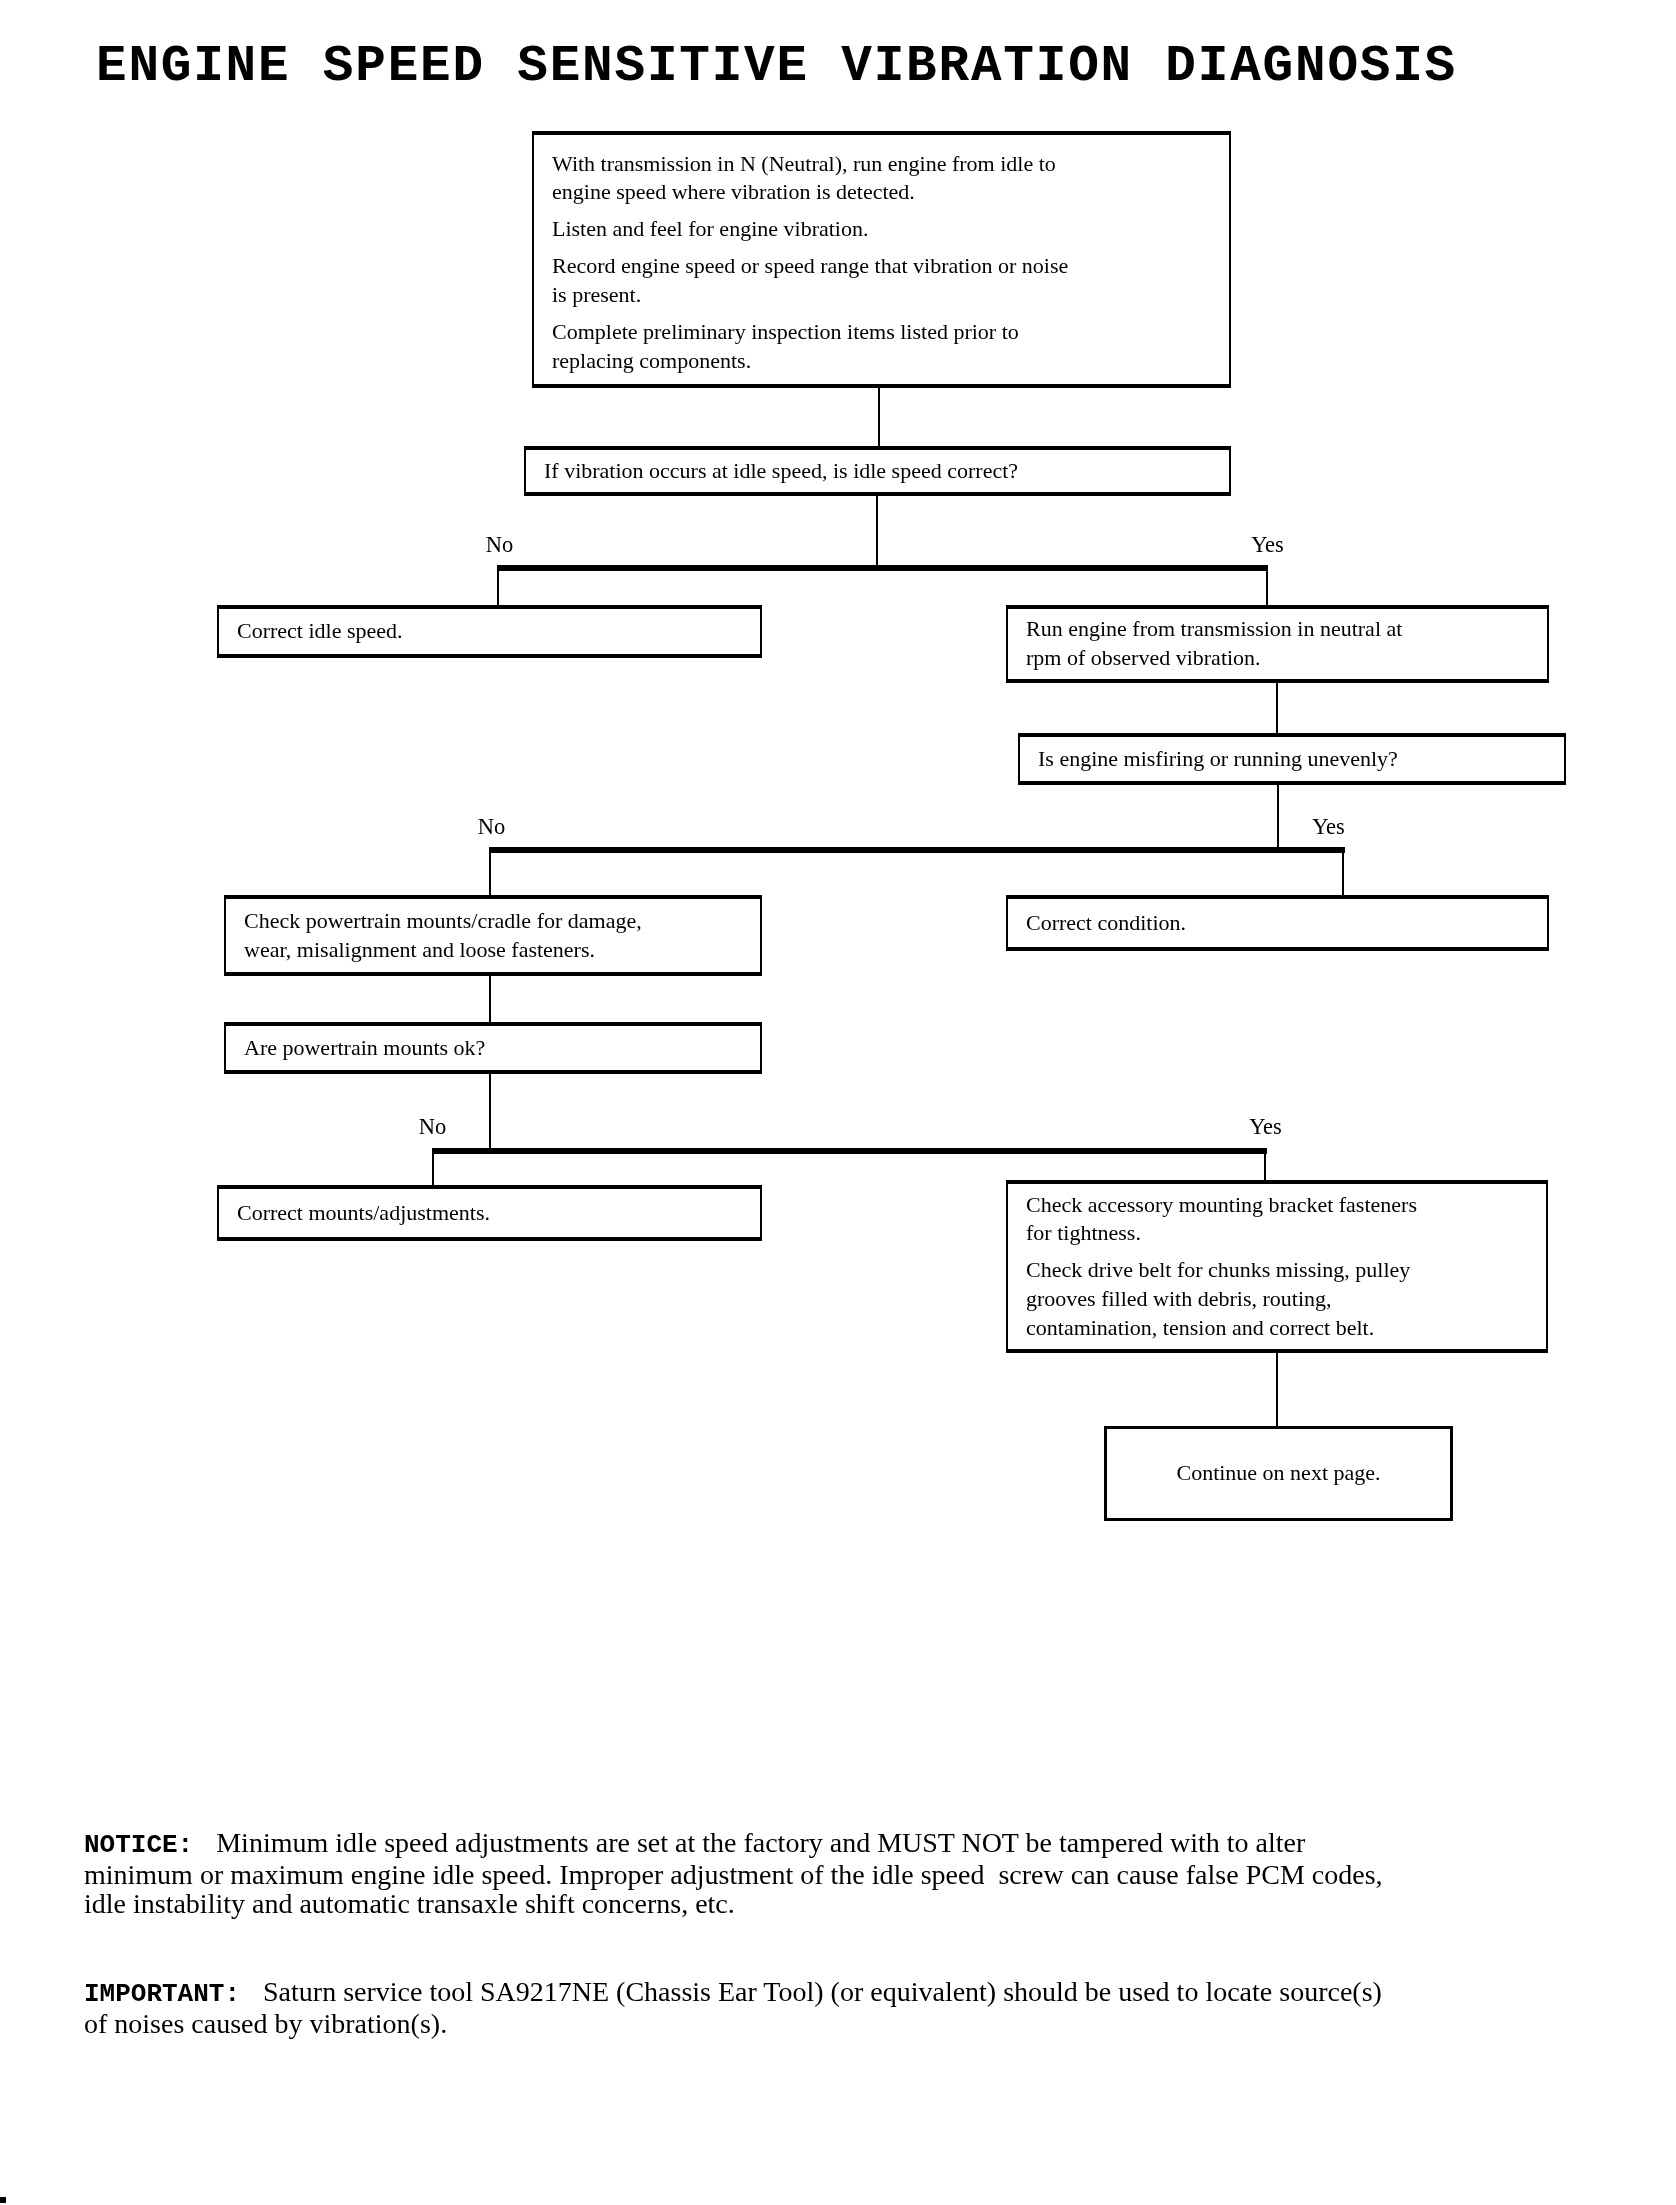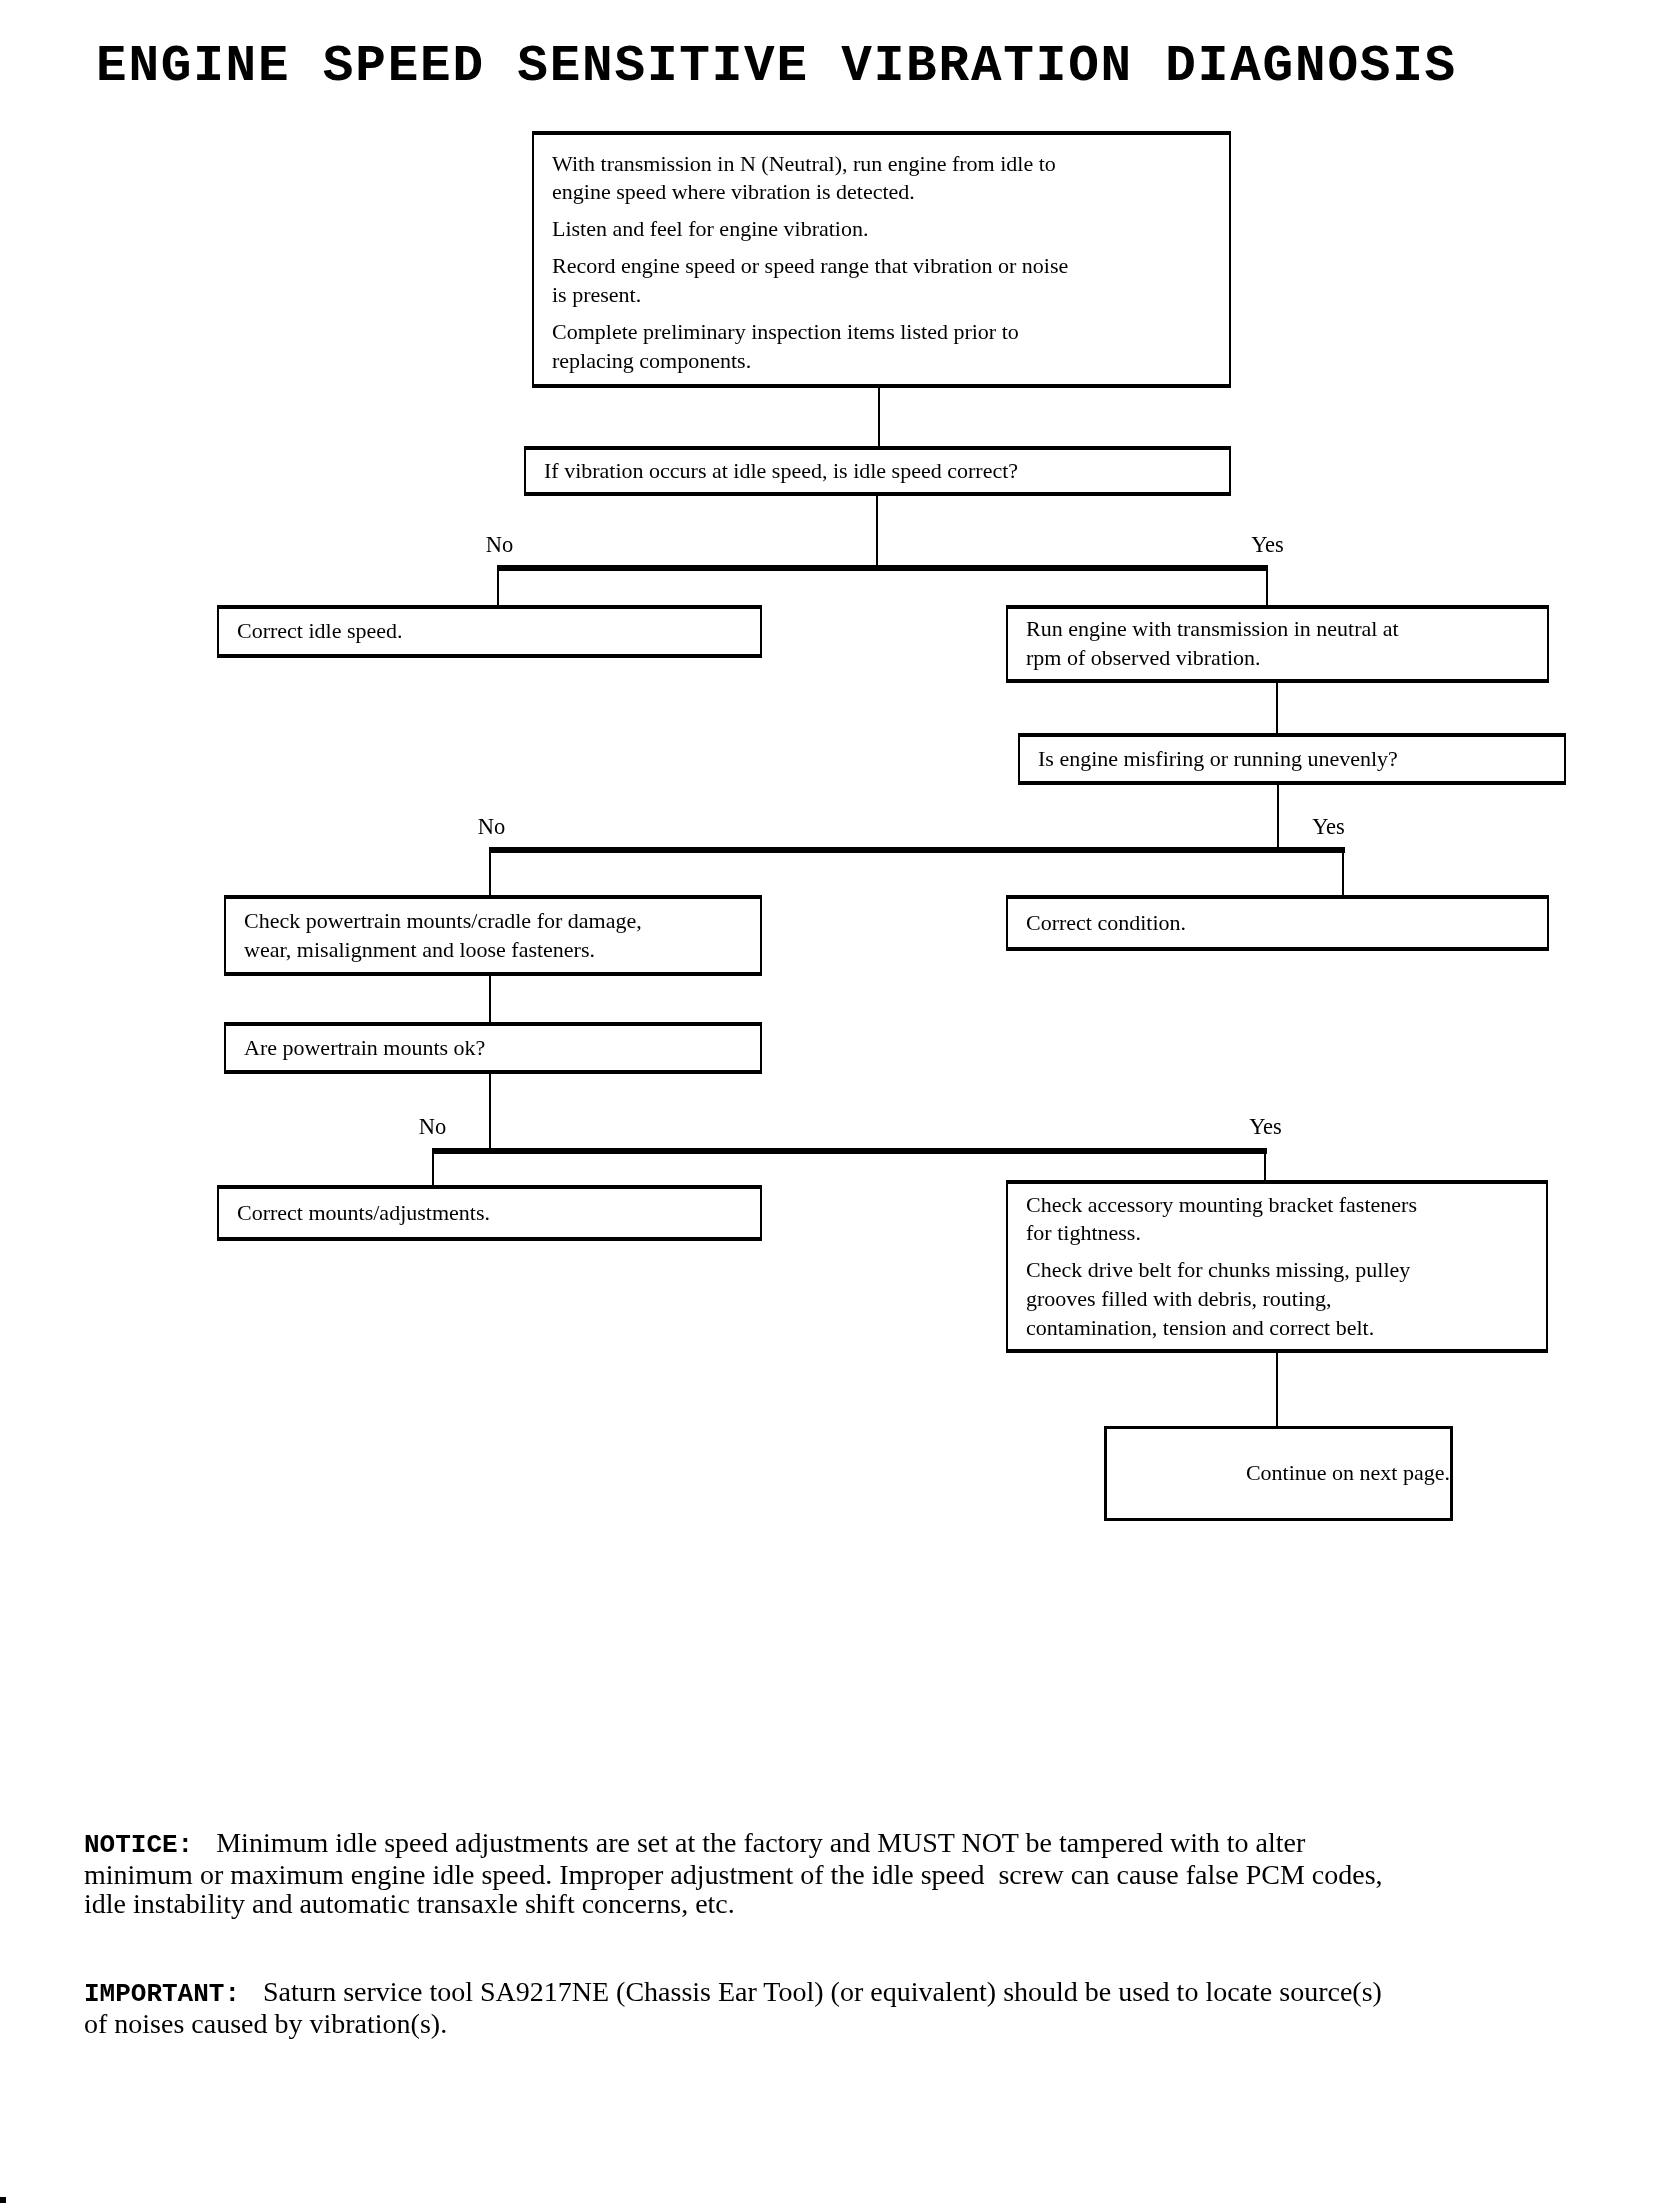--- a/index.html
+++ b/index.html
@@ -36,21 +36,21 @@
     padding-right: 9.7px;
     font-size: 22px;
     line-height: 28.6px;
   }
   .box .para { margin: 0; }
   .box .para + .para { margin-top: 8.5px; }
   .text-line { white-space: pre-wrap; }
   .center-box {
     padding-left: 0;
     padding-right: 0;
-    align-items: flex-end;
+    align-items: center;
     text-align: center;
     border-width: 3px;
   }
   .vline { position: absolute; width: 2.4px; background: #000000; }
   .hline { position: absolute; height: 5.5px; background: #000000; }
   .branch-label {
     position: absolute;
     width: 85px;
     height: 30px;
     line-height: 30px;
@@ -114,21 +114,21 @@
   <div class="branch-label" style="left:457px; top:530px;">No</div>
   <div class="branch-label" style="left:1225px; top:530px;">Yes</div>
   <div class="vline" style="left:497px; top:571px; height:35px;"></div>
   <div class="vline" style="left:1266px; top:571px; height:35px;"></div>
 
   <div class="box" style="left:217px; top:605px; width:545px; height:53px;">
     <div class="text-line">Correct idle speed.</div>
   </div>
 
   <div class="box" style="left:1006px; top:605px; width:543px; height:78px;">
-    <div class="text-line">Run engine with transmission in neutral at</div>
+    <div class="text-line">Run engine from transmission in neutral at</div>
     <div class="text-line">rpm of observed vibration.</div>
   </div>
 
   <div class="vline" style="left:1276px; top:683px; height:52px;"></div>
 
   <div class="box" style="left:1006px; top:733px; width:548px; height:52px;margin-left:12px;">
     <div class="text-line">Is engine misfiring or running unevenly?</div>
   </div>
 
   <div class="vline" style="left:1277px; top:785px; height:63px;"></div>

